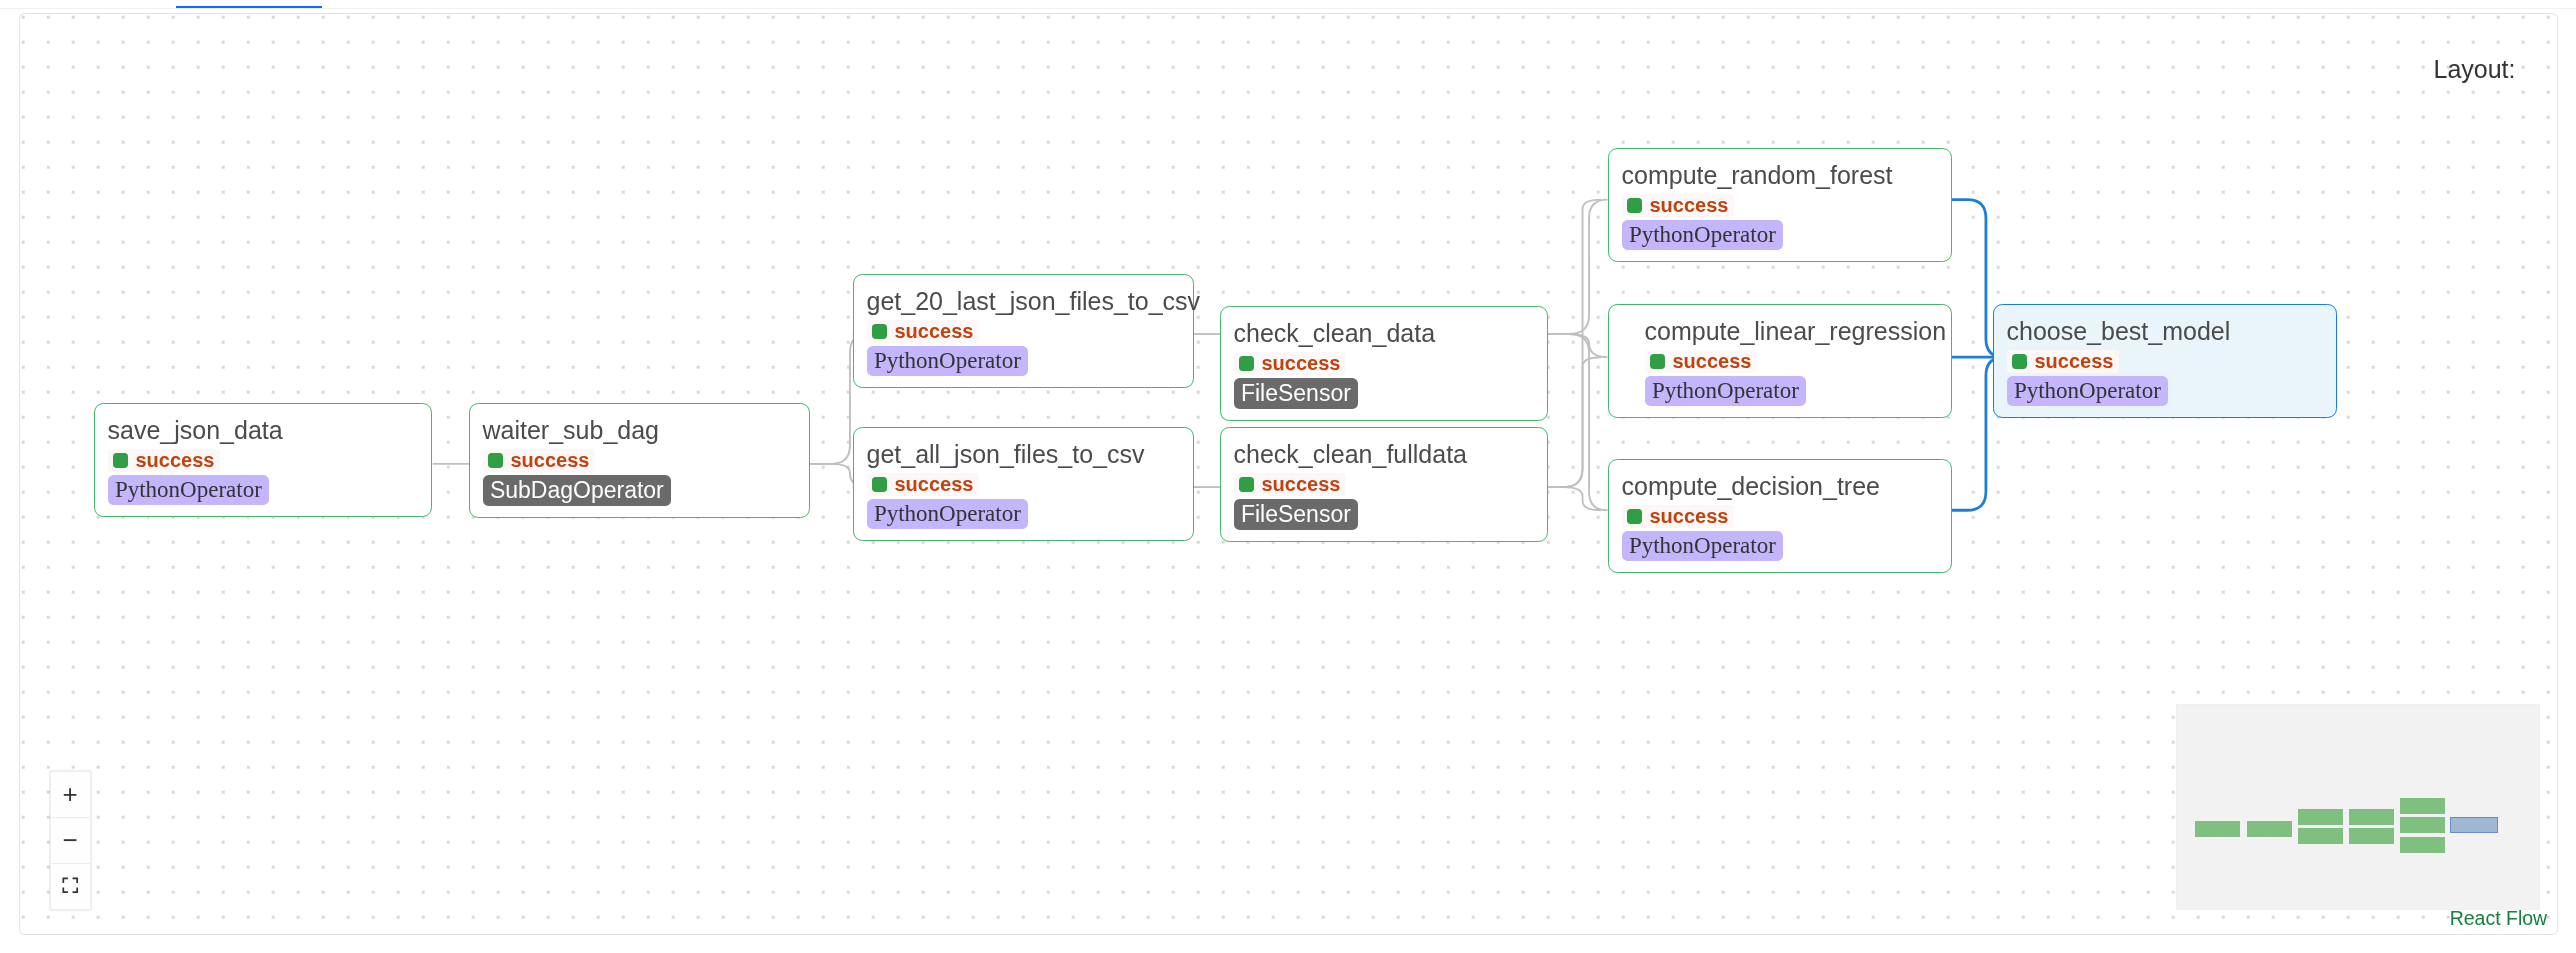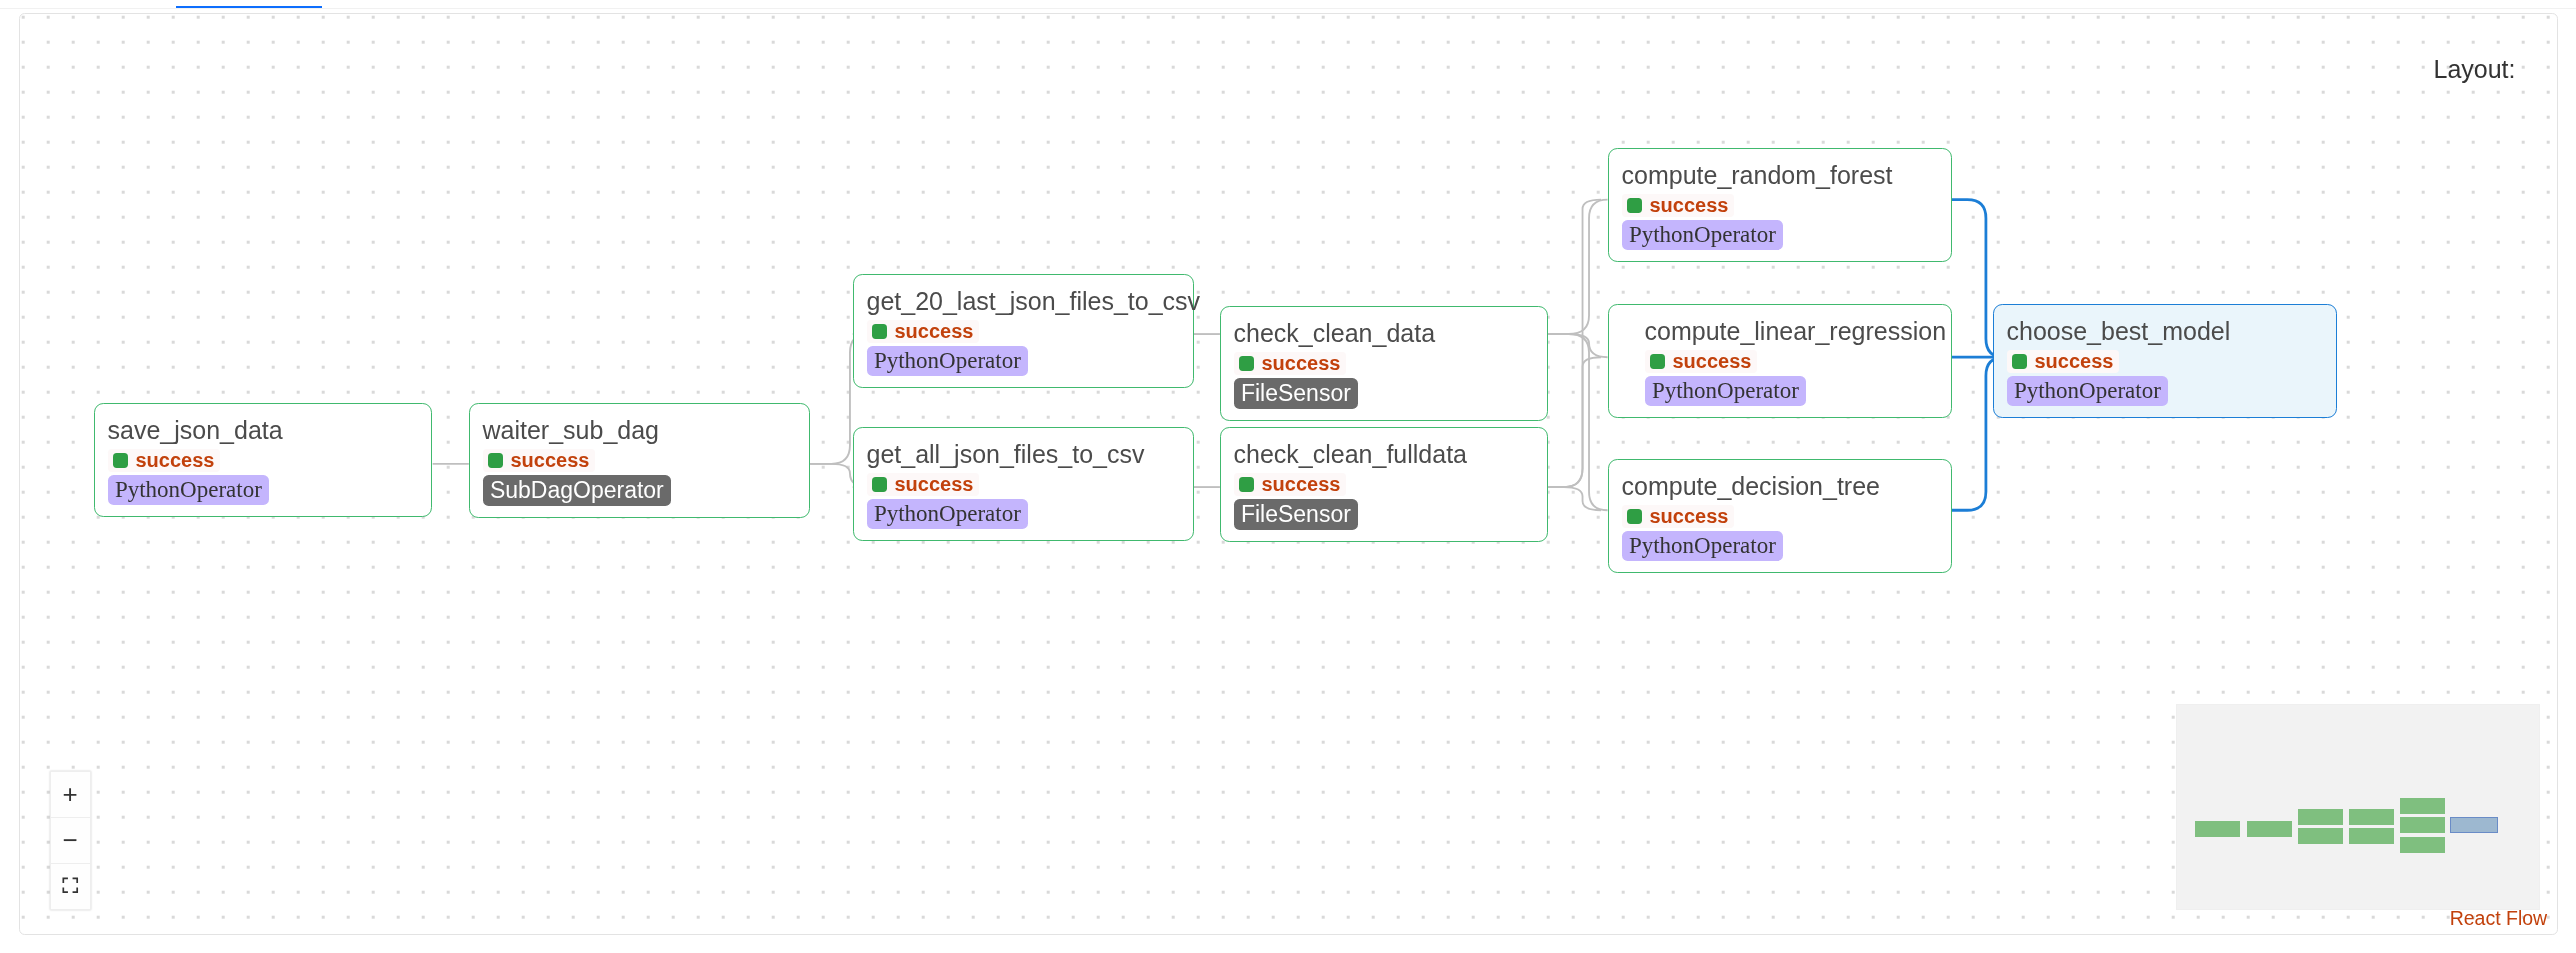--- a/index.html
+++ b/index.html
@@ -22,21 +22,21 @@
   .op.subdag,.op.sensor{background:#6a6a6a;color:#fff;}
   svg.edges{position:absolute;inset:0;z-index:2;}
   svg.edges path{fill:none;stroke:#bfbfbf;stroke-width:2;}
   svg.edges path.hi{stroke:#1c7ed6;stroke-width:3;}
   .zoom-controls{position:absolute;left:30px;bottom:24px;display:flex;flex-direction:column;box-shadow:0 0 1.9px rgba(0,0,0,.2);z-index:4;}
   .zoom-controls div{width:39px;height:45px;background:#fefefe;border:0.9px solid #eee;display:flex;align-items:center;justify-content:center;font-size:26px;color:#333;cursor:pointer;}
   .zoom-controls div+div{border-top:none;}
   .minimap{position:absolute;right:16.7px;bottom:24px;width:362px;height:204px;background:#f2f2f2;border:0.9px solid #efefef;z-index:4;}
   .minimap .mm{position:absolute;background:#7fbf7f;height:16px;}
   .minimap .mm.hi{background:#9db8d0;border:0.9px solid #6a8cc7;box-sizing:border-box;}
-  .attrib{position:absolute;right:9.3px;bottom:3.7px;font-size:19.5px;color:#c2410c;z-index:4;}
+  .attrib{position:absolute;right:9.3px;bottom:3.7px;font-size:19.5px;color:#15803d;z-index:4;}
 </style>
 </head>
 <body>
 
 <div class="shell">
   <div class="tabstrip">
     <div class="active-ind"></div>
   </div>
 
   <div class="canvas-wrap">

